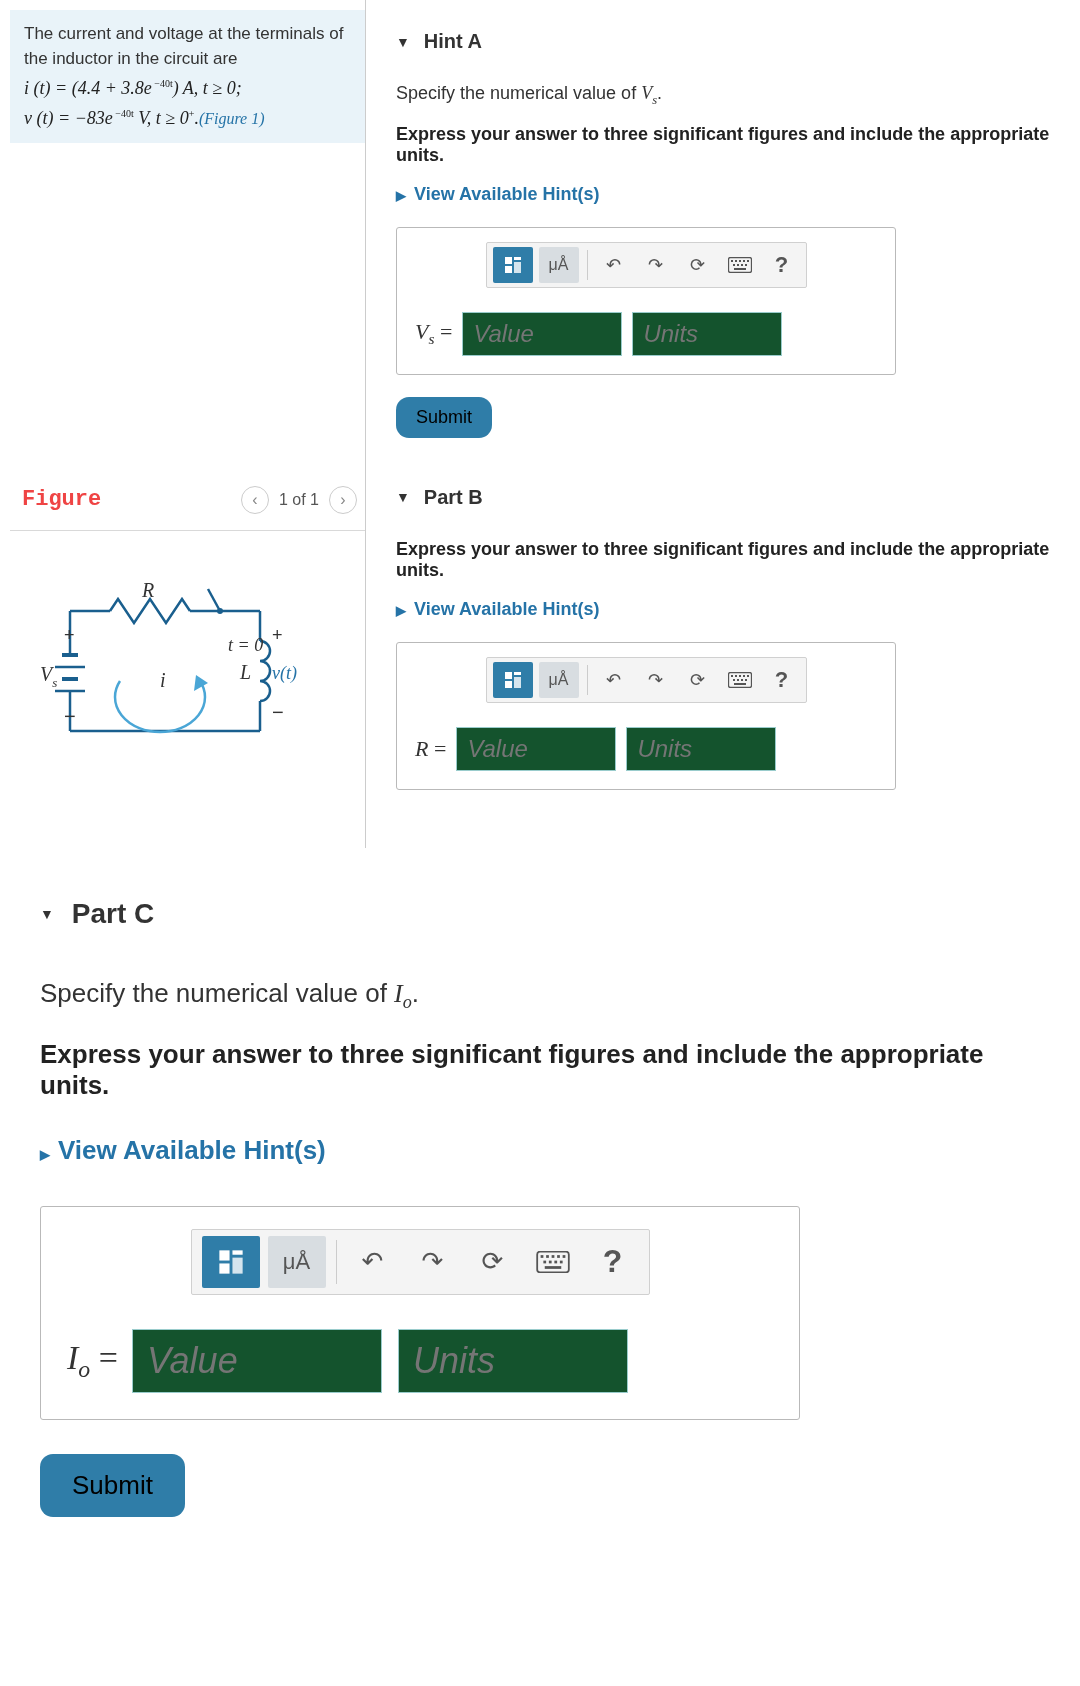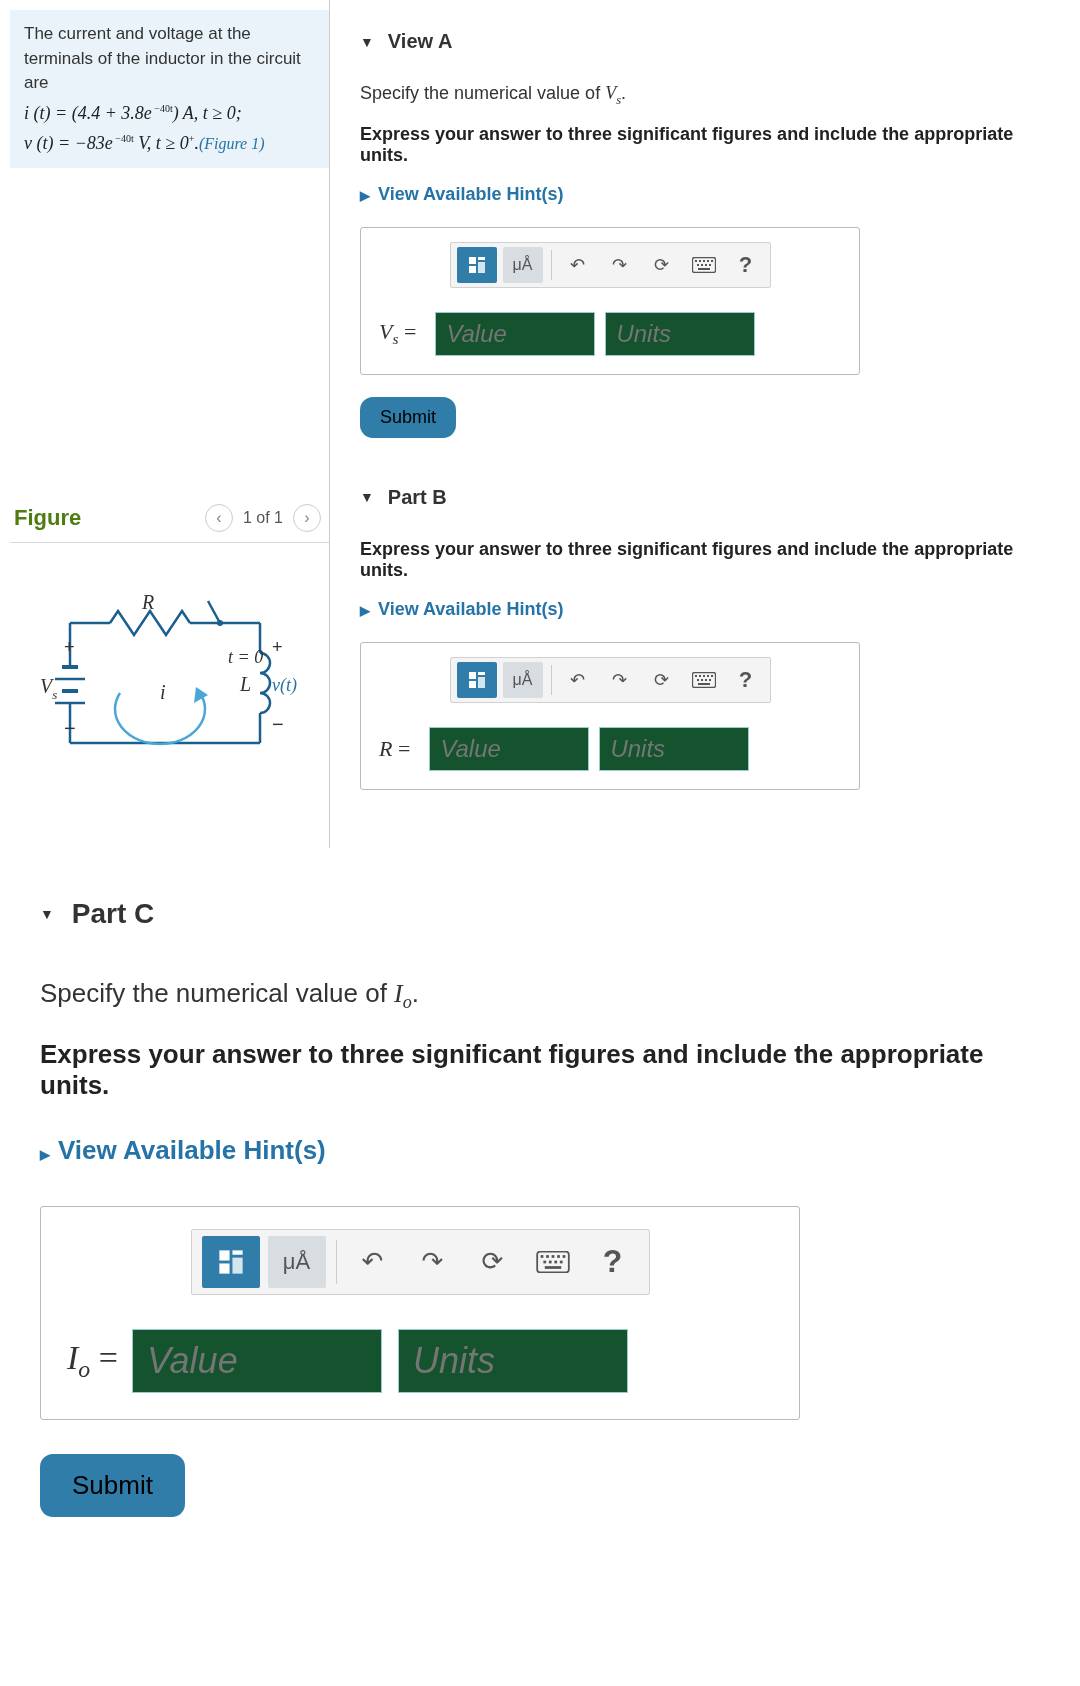--- a/index.html
+++ b/index.html
@@ -10,41 +10,41 @@
     font-size: 18px;
     color: #333;
     background: #fff;
     width: 1080px;
   }
   .top-section {
     display: flex;
     border-bottom: 0;
   }
   .left-col {
-    width: 330px;
+    width: 366px;
     padding: 10px 0 10px 10px;
     border-right: 1px solid #ccc;
   }
   .problem-box {
     background: #e9f3f9;
     padding: 12px 14px;
     font-size: 17px;
     line-height: 1.45;
     color: #333;
   }
   .problem-box .eqline { font-family: "Times New Roman", serif; font-style: italic; font-size: 18px; color:#222; margin-top:4px;}
   .problem-box sup { font-size: 10px; font-style: normal;}
   .fig-link { color: #2573a7; font-size: 16px;}
   .figure-head {
     display:flex; justify-content:space-between; align-items:center;
     padding: 6px 8px 10px 4px;
     border-bottom:1px solid #d9d9d9;
     margin-top: 330px;
   }
-  .figure-head h3 { margin:0; font-size:22px; font-weight:700; color:#4d7c0f;}
+  .figure-head h3 { margin:8px; font-size:22px; font-weight:700; color:#ef4444;font-family:Liberation Mono, monospace;}
   .fig-nav { display:flex; align-items:center; gap:10px; color:#555; font-size:16px;}
   .circ-btn {
     width:28px; height:28px; border:1px solid #ccc; border-radius:50%;
     display:flex; align-items:center; justify-content:center; color:#888; background:#fff;
     font-size:16px; cursor:pointer;
   }
   .figure-svg { margin-top:20px; }
   .right-col { flex:1; padding: 30px 20px 10px 30px; }
   .part-header { display:flex; align-items:center; gap:14px; font-weight:700; font-size:20px; color:#333; margin-bottom:30px; cursor:pointer;}
   .part-header .tri { font-size:14px; }
@@ -64,21 +64,21 @@
   }
   .tb-btn {
     height:36px; min-width:36px; display:flex; align-items:center; justify-content:center;
     color:#555; font-size:18px; cursor:pointer; border-radius:2px;
   }
   .tb-btn.primary { background:#2f7da8; color:#fff; width:40px;}
   .tb-btn.secondary { background:#d8dde1; color:#555; width:40px; font-size:16px;}
   .tb-btn.q { font-weight:700; font-size:22px; color:#555; width:34px;}
   .tb-sep { width:1px; height:30px; background:#ccc; margin:0 2px;}
   .input-row { display:flex; align-items:center; font-family:"Times New Roman", serif; font-size:22px; color:#333;}
-  .input-row .lbl { margin-right:19px; }
+  .input-row .lbl { margin-right:10px; }
   .input-row input {
     height:44px; border:1px solid #9cc; background:#14532d;
     font-family:Liberation Sans, sans-serif; font-style:italic; font-size:24px;
     color:#999; padding:0 10px;
   }
   .input-row input.value { width:160px; margin-right:10px;}
   .input-row input.units { width:150px;}
   .submit-btn {
     margin-top:22px; background:#2f7da8; color:#000000; border:none;
     padding:10px 20px; font-size:18px; cursor:pointer; border-radius:13px;
@@ -168,21 +168,21 @@
         <text x="262" y="168" font-size="20" fill="#333">−</text>
       </svg>
     </div>
   </div>
 
   <div class="right-col">
 
     <div class="part-block">
       <div class="part-header">
         <span class="tri">▼</span>
-        <span>View A</span>
+        <span>Hint A</span>
       </div>
       <div class="spec">Specify the numerical value of <i>V<sub>s</sub></i>.</div>
       <div class="express">Express your answer to three significant figures and include the appropriate units.</div>
       <div class="hints"><span class="tri">▶</span><span>View Available Hint(s)</span></div>
       <div class="answer-box">
         <div class="toolbar">
           <div class="tb-btn primary" title="templates">
             <svg width="22" height="22" viewBox="0 0 22 22">
                 <rect x="3" y="3" width="7" height="7" fill="#fff"></rect>
                 <rect x="12" y="3" width="7" height="3" fill="#fff"></rect>

